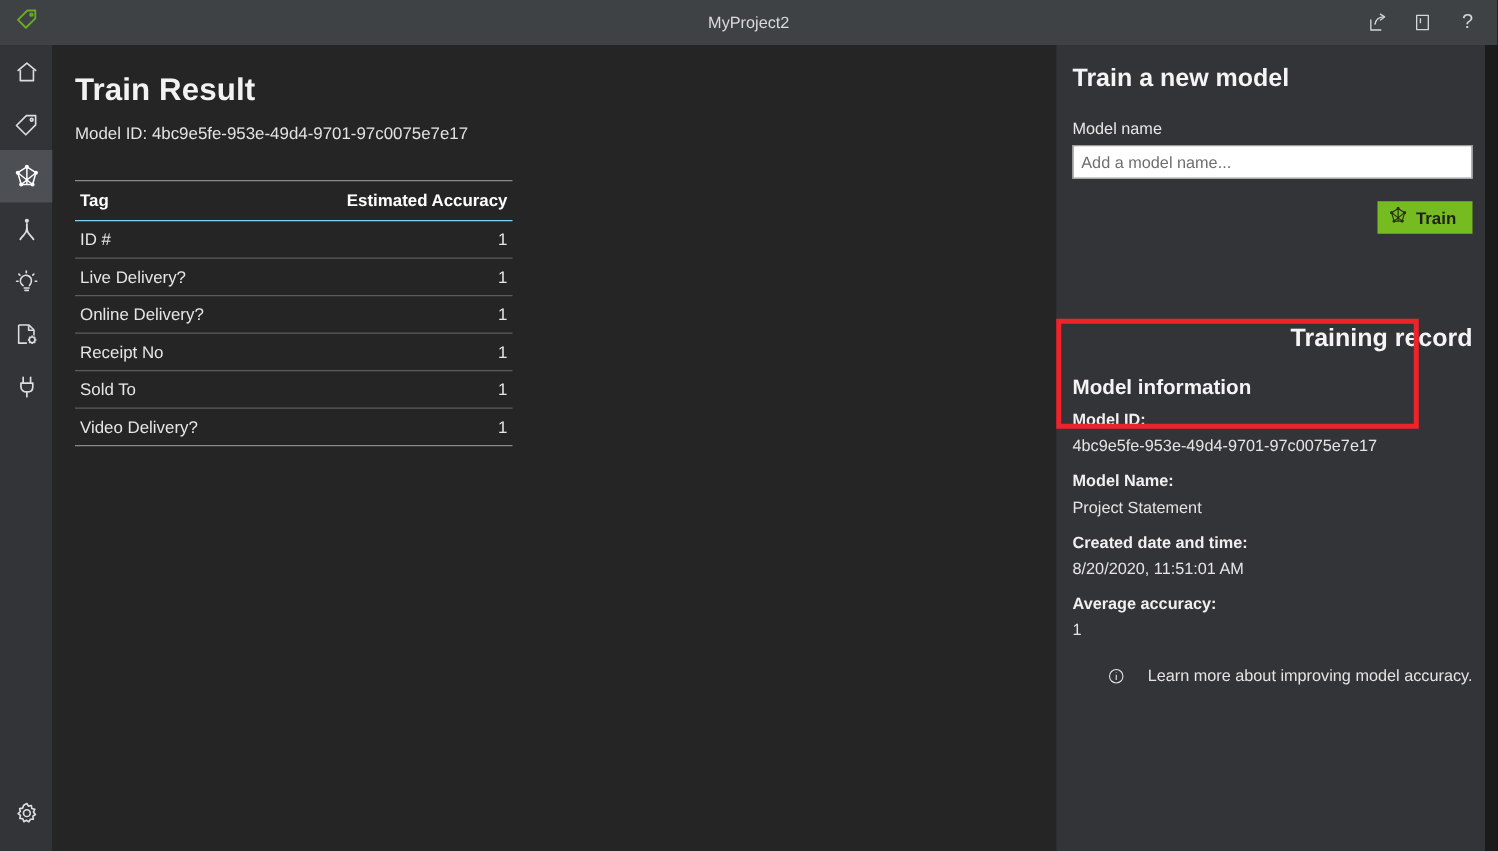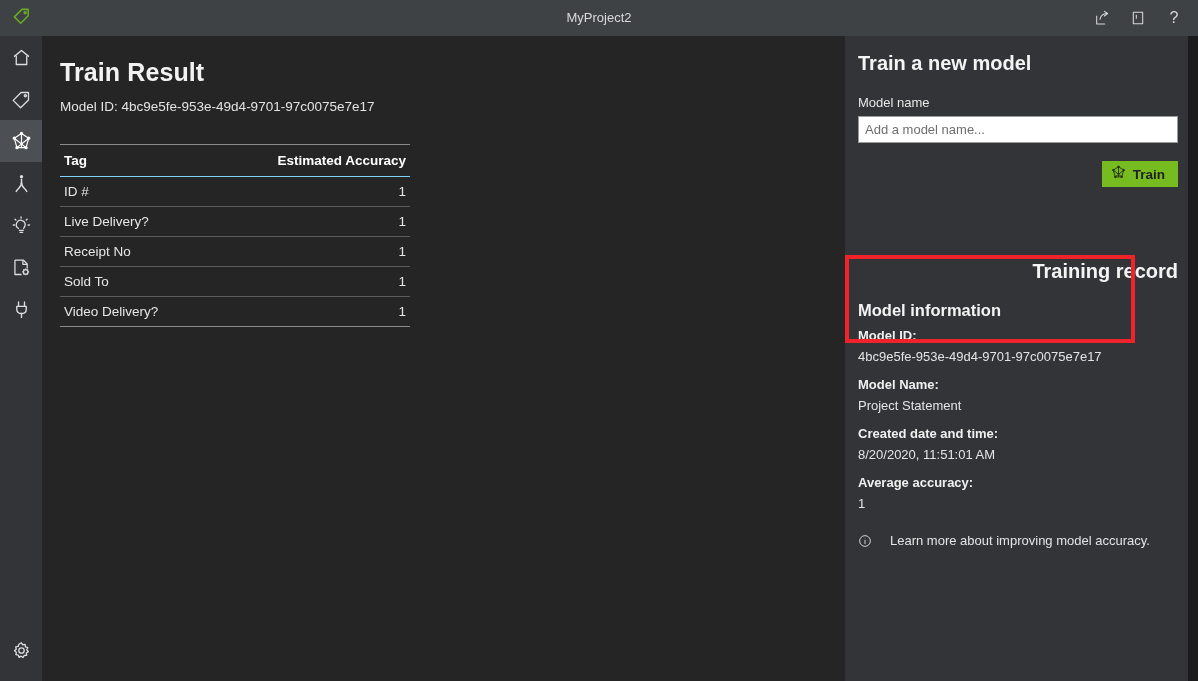--- a/index.html
+++ b/index.html
@@ -187,20 +187,21 @@
   .info-val {
     font-size: 13px;
     color: #e4e4e4;
   }
   #learn-more {
     display: flex; align-items: flex-start; gap: 18px;
     margin-top: 22px;
     font-size: 13px;
     color: #e4e4e4;
     cursor: default;
+    justify-content: flex-end;
   }
   #right-edge {
     position: absolute; left: 1188px; top: 36px;
     width: 10px; height: 645px;
     background: #1b1b1b;
   }
 </style>
 </head>
 <body>
 
@@ -324,20 +325,24 @@
           <th class="col-acc">Estimated Accuracy</th>
         </tr>
       </thead>
       <tbody>
         <tr>
           <td class="cell-tag">ID #</td>
           <td class="cell-acc">1</td>
         </tr>
         <tr>
           <td class="cell-tag">Live Delivery?</td>
+          <td class="cell-acc">1</td>
+        </tr>
+        <tr>
+          <td class="cell-tag">Online Delivery?</td>
           <td class="cell-acc">1</td>
         </tr>
         <tr>
           <td class="cell-tag">Receipt No</td>
           <td class="cell-acc">1</td>
         </tr>
         <tr>
           <td class="cell-tag">Sold To</td>
           <td class="cell-acc">1</td>
         </tr>

